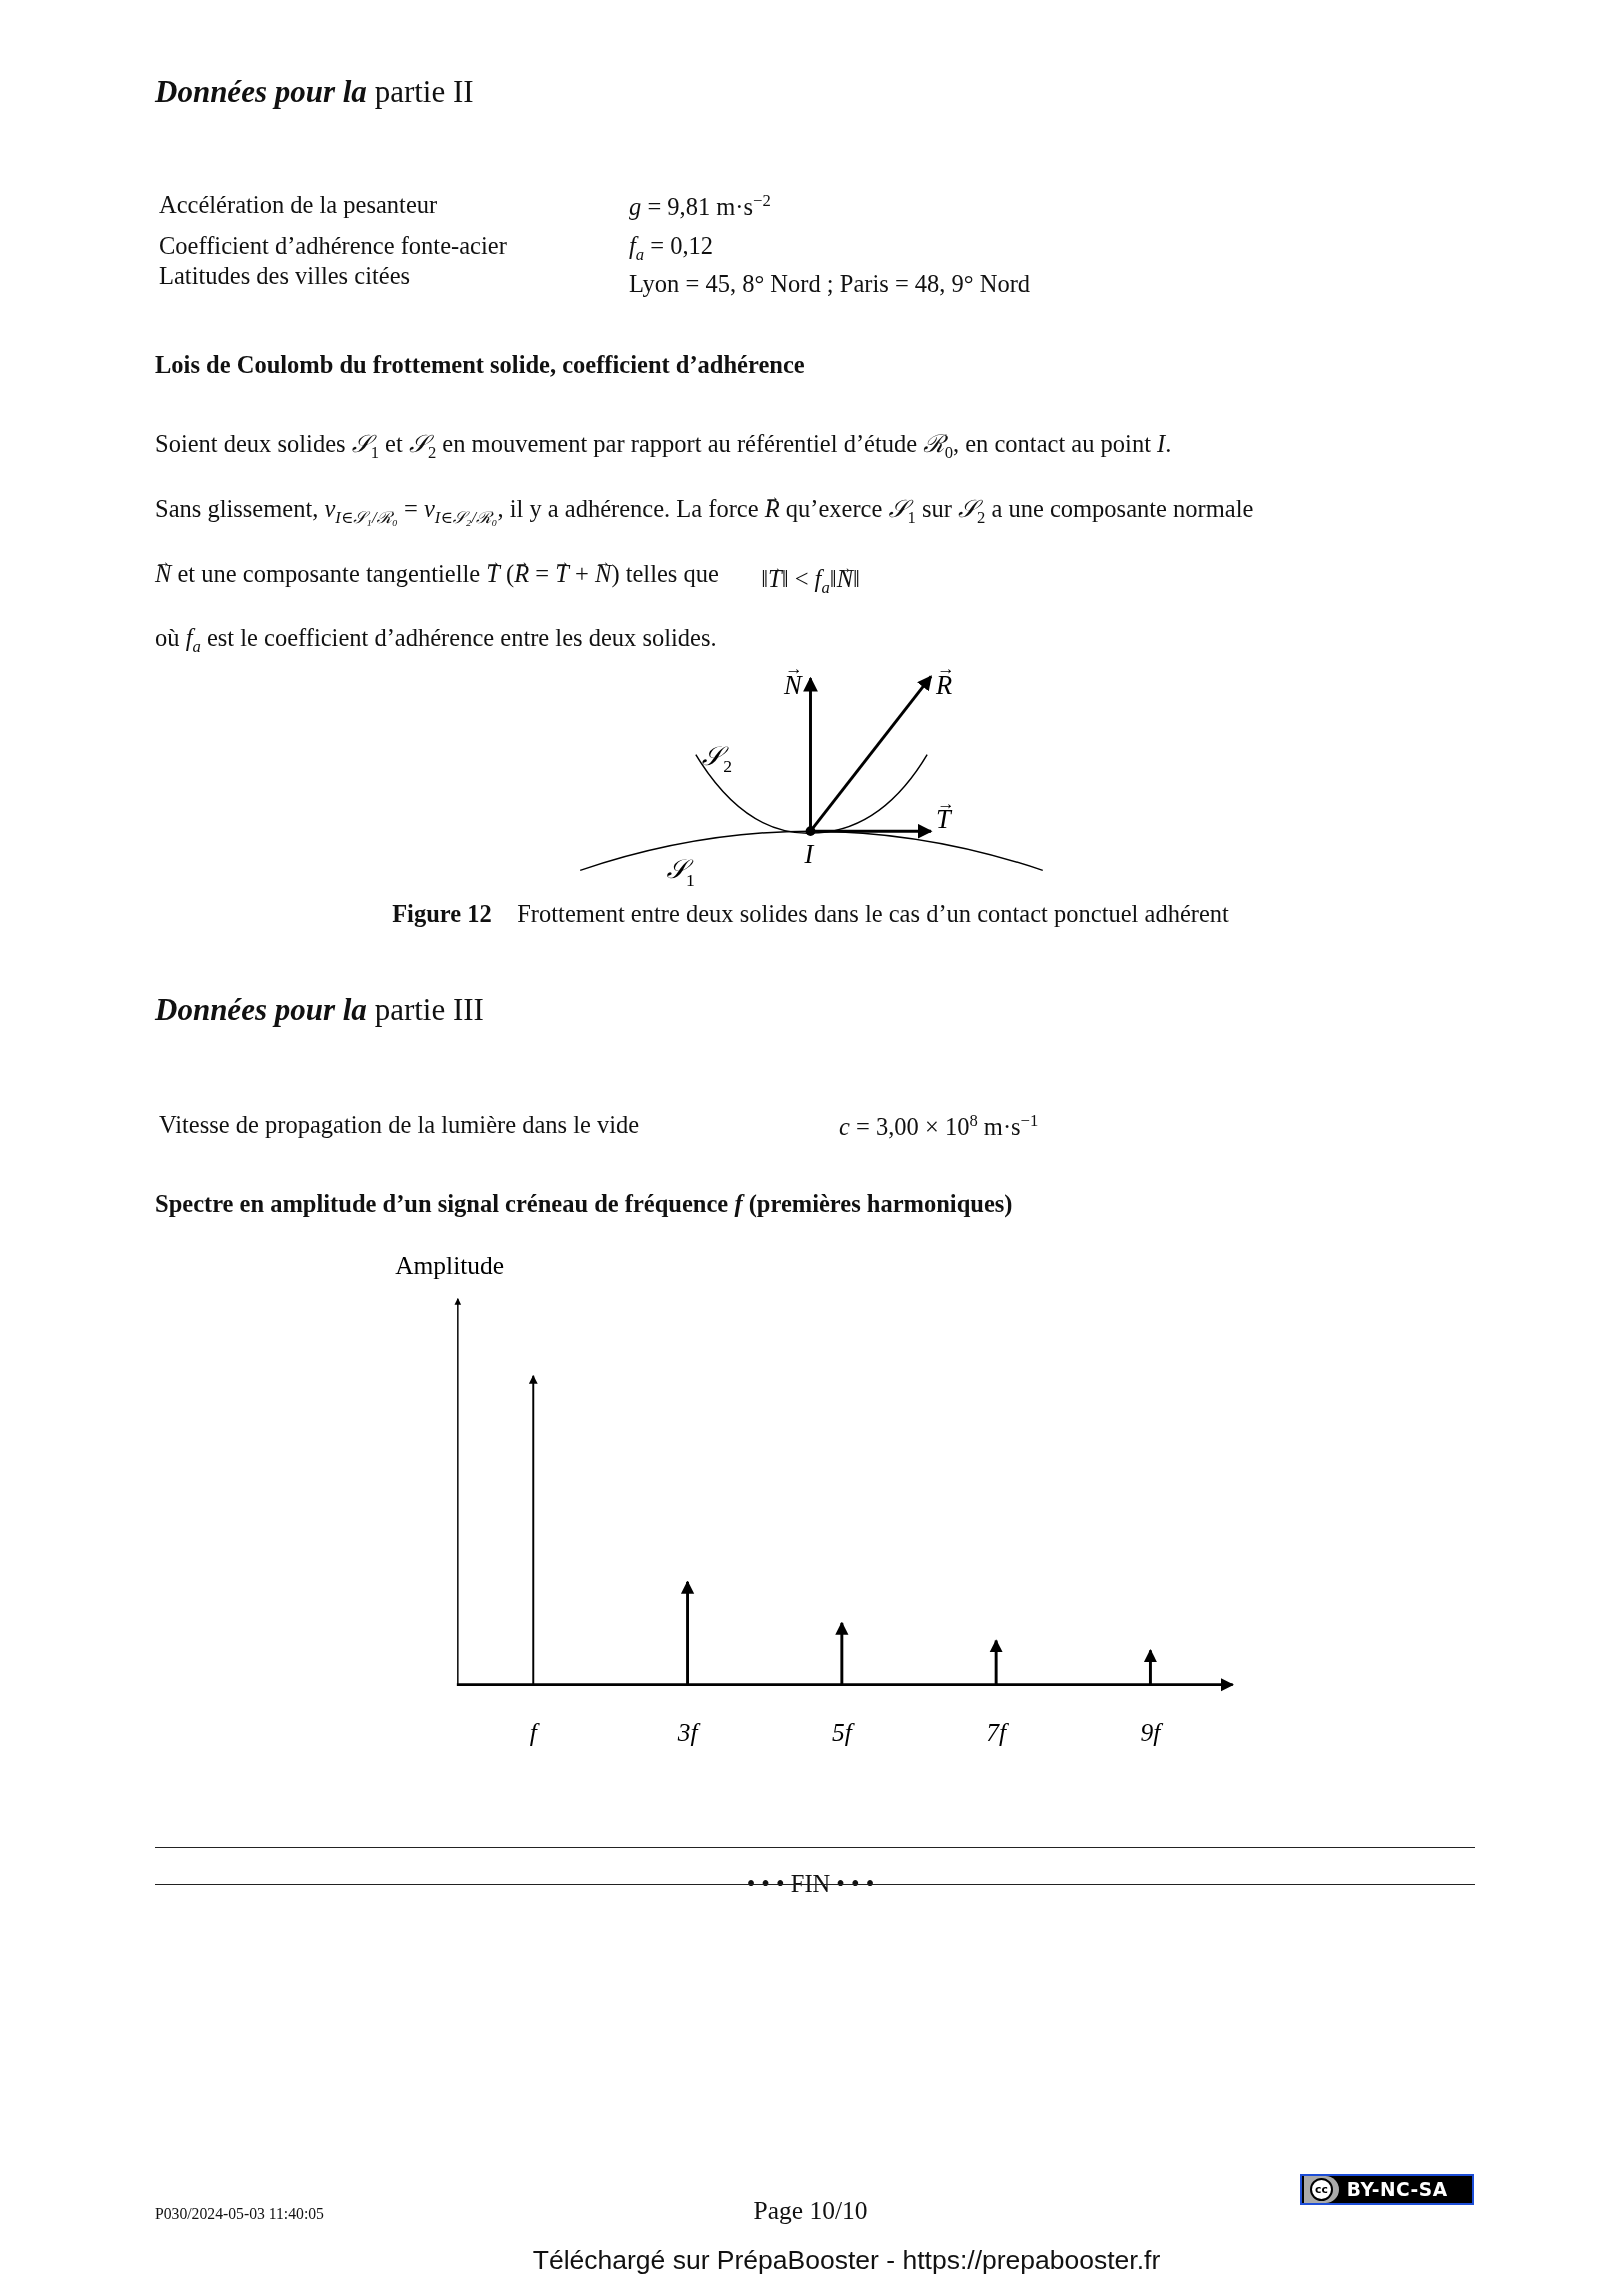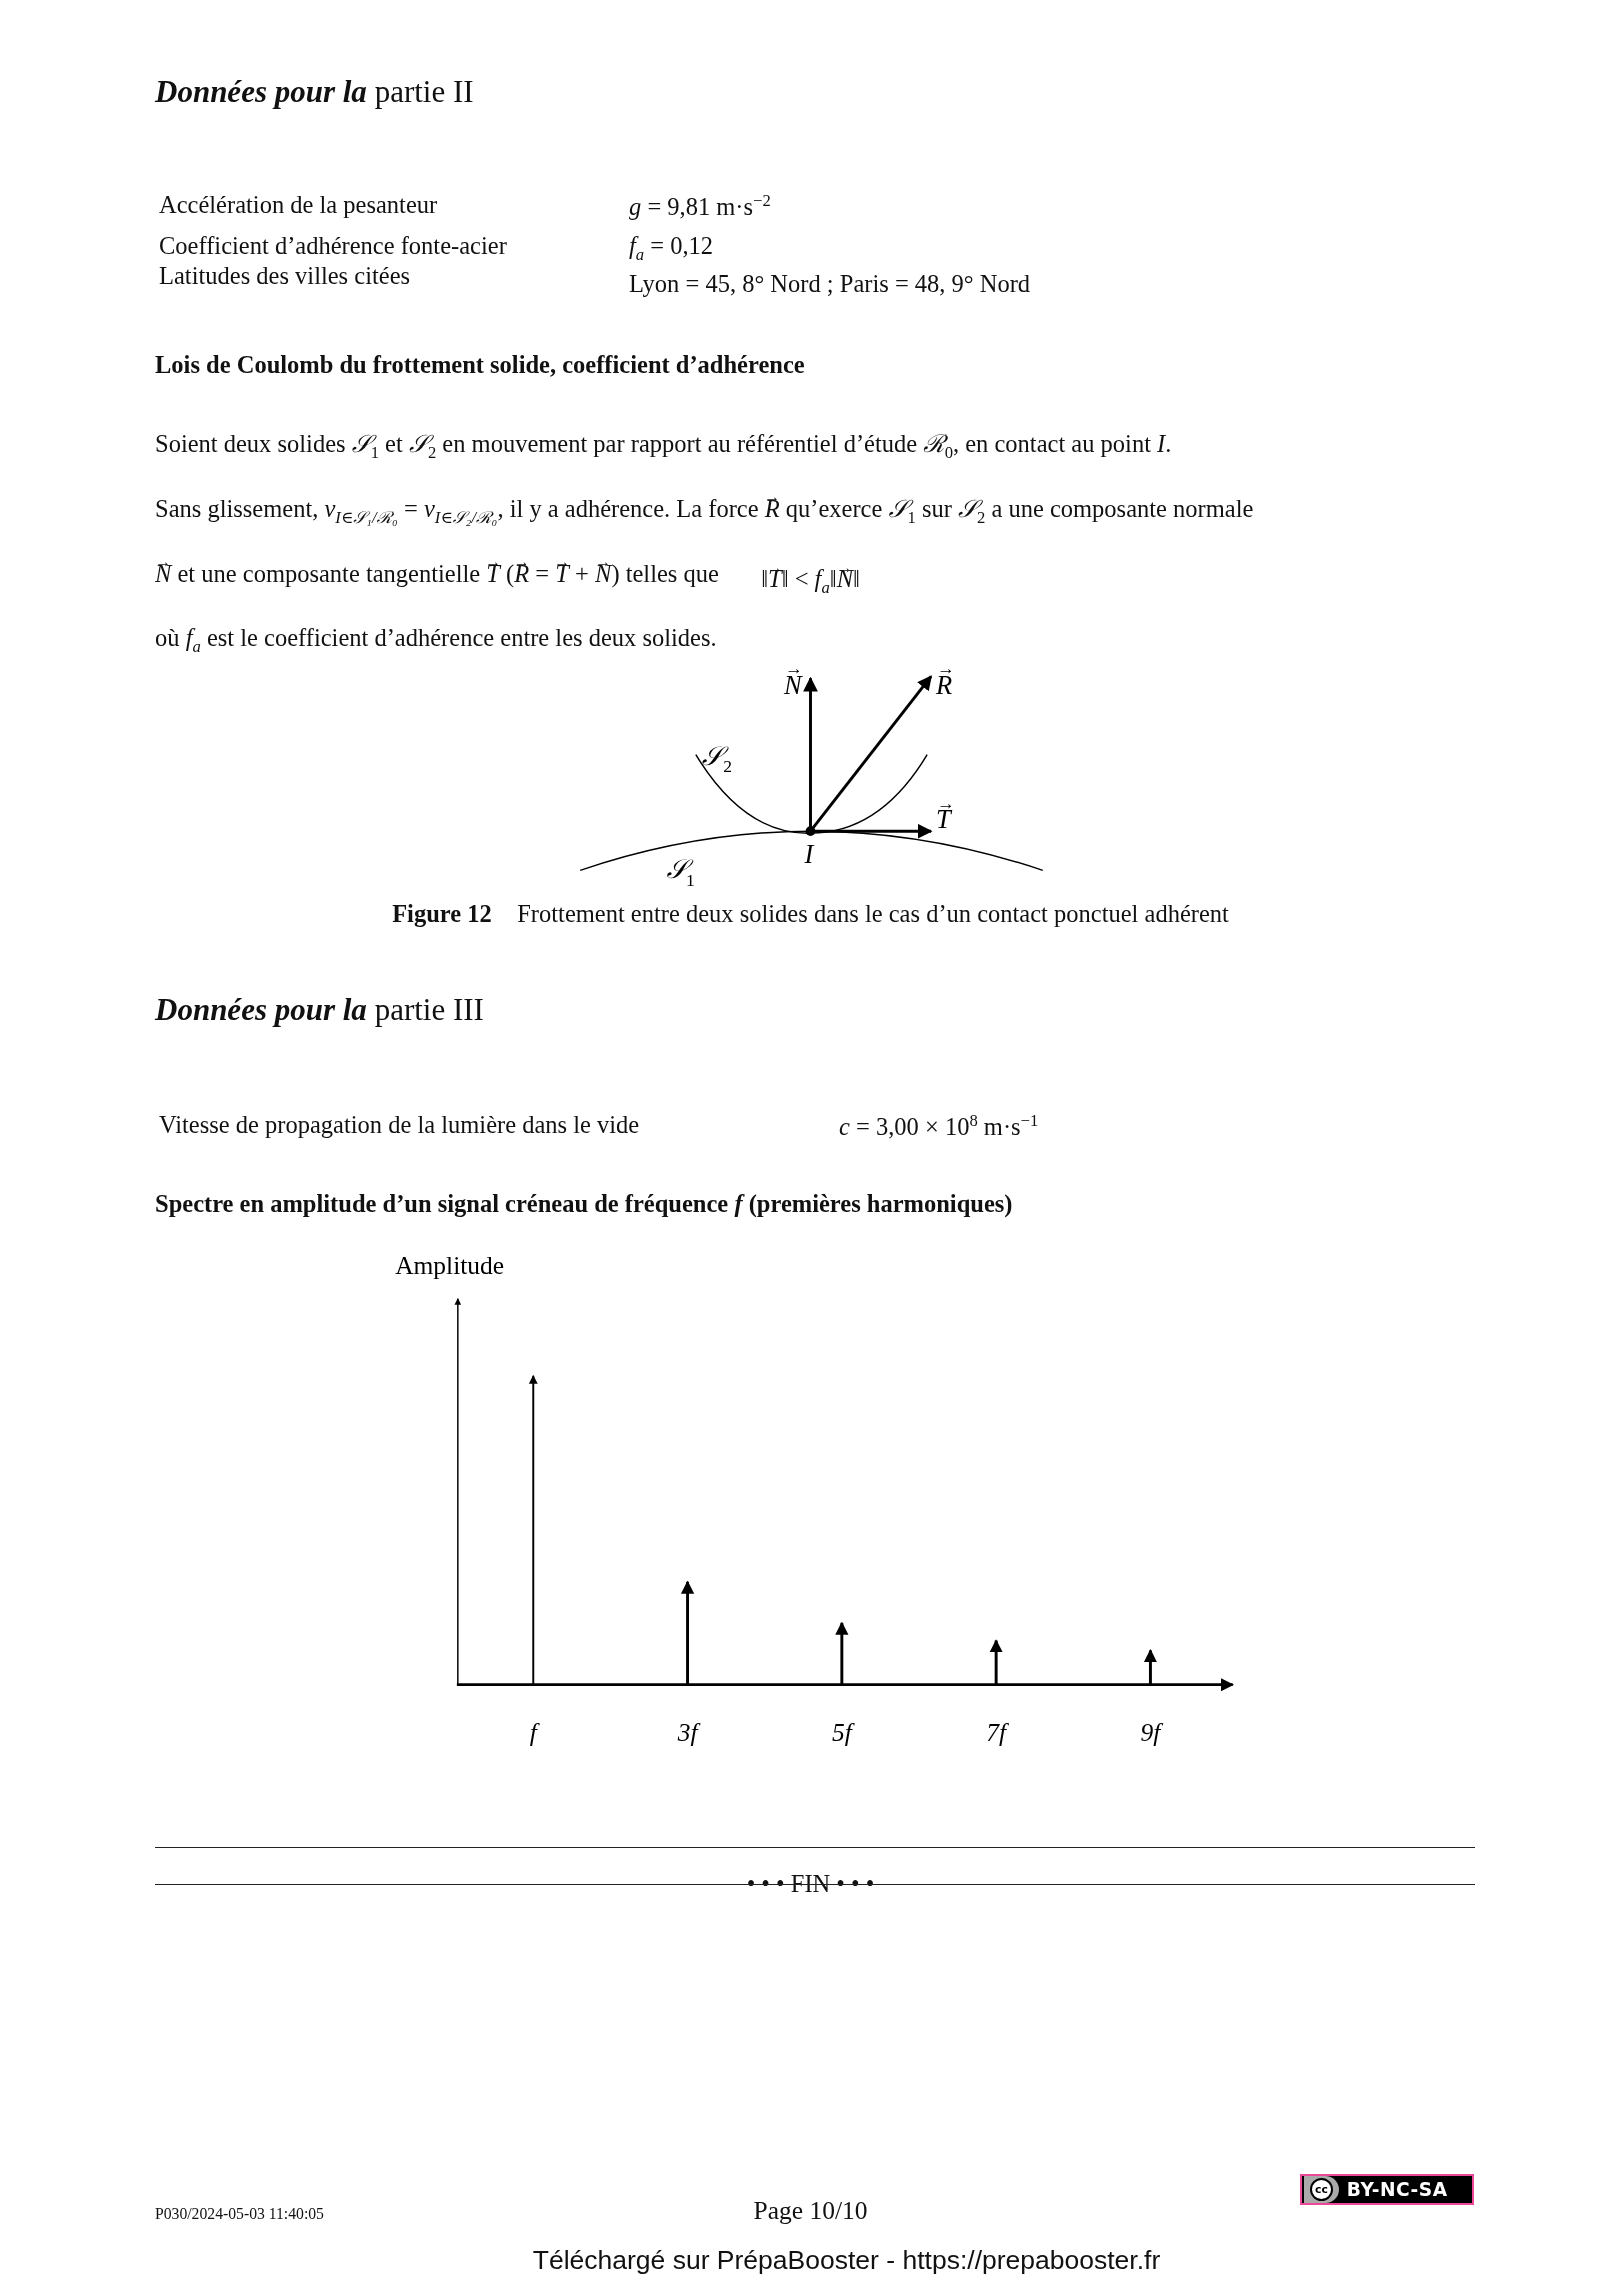--- a/index.html
+++ b/index.html
@@ -18,21 +18,21 @@
   .vec::before { content: "\2192"; position: absolute; left: 50%; top: -0.72em;
                  transform: translateX(-50%); font-size: 0.65em; font-style: normal; }
   .caption { font-size: 24.5px; }
   .caption b { margin-right: 25.5px; }
   .fin-rule { position: absolute; left: 155px; width: 1320px; height: 0; border-top: 1.5px solid #222; }
   .fin { font-size: 24.5px; margin-top: 18px; }
   .footer-left { font-size: 15.7px; }
   .footer-center { font-size: 25.5px; }
   .dl { font-family: Liberation Sans, sans-serif; font-size: 26.5px; padding-left: 36px; }
   .cc-badge { position: absolute; left: 1300px; top: 2174px; width: 174px; height: 31px;
-              background: #000; border: 2px solid #ec4899; box-sizing: border-box;
+              background: #000; border: 2px solid #1d4ed8; box-sizing: border-box;
               display: flex; align-items: center; }
   .cc-circle { width: 35px; height: 27.4px; background: #aaa; border-radius: 0 13.7px 13.7px 0;
                display: flex; align-items: center; justify-content: center; margin-left: 2px; }
   .cc-circle span { width: 23.5px; height: 23.5px; border-radius: 50%; background: #fff; border: 2.9px solid #000;
                     box-sizing: border-box; font: bold 10.8px "DejaVu Sans", sans-serif; color: #000;
                     display: flex; align-items: center; justify-content: center; }
   .cc-text { color: #fff; font: bold 18.6px "DejaVu Sans", sans-serif; margin-left: 7.8px; letter-spacing: 0.5px; }
   svg text { font-family: "Liberation Serif", "DejaVu Serif", serif; }
 </style>
 </head>

